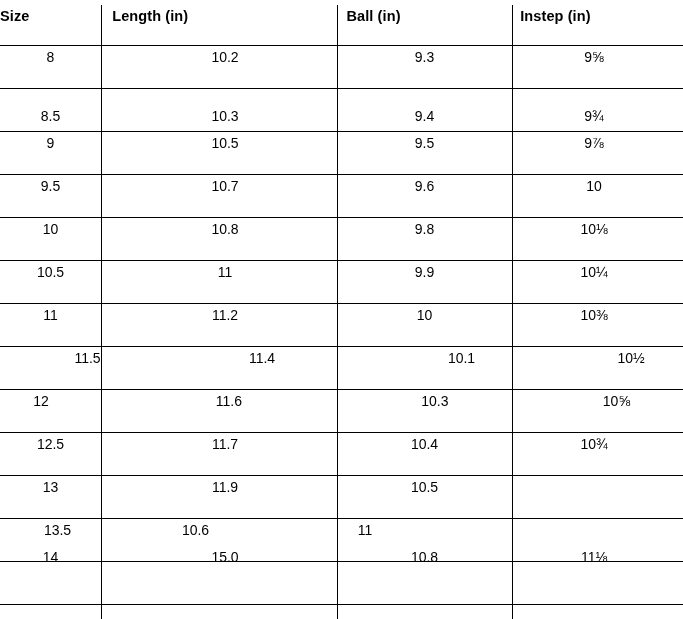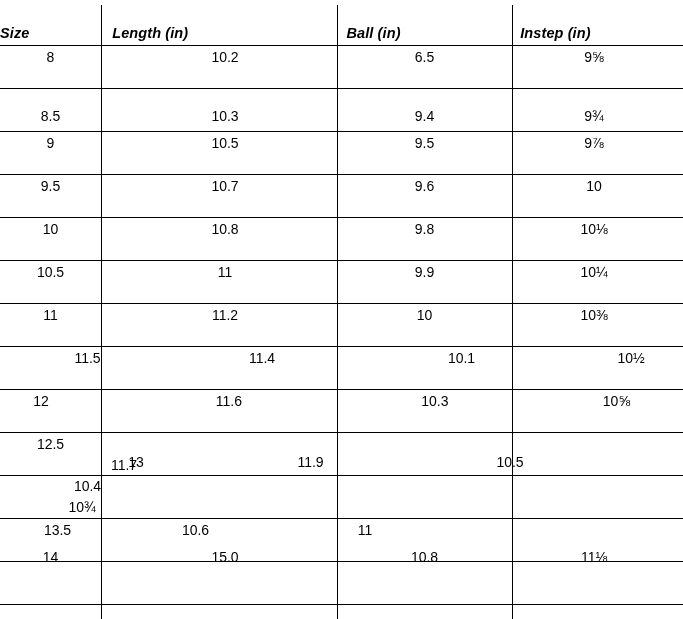--- a/index.html
+++ b/index.html
@@ -63,26 +63,25 @@
   }
   .cell.c-size   { width: 101px; }
   .cell.c-length { width: 236px; padding-left: 12px; }
   .cell.c-ball   { width: 175px; }
   .cell.c-instep { width: 164px; }
 
   
   #table-header {
     position: absolute;
     left: 0;
-    top: 17px;
+    top: 0;
     width: 683px;
     height: 45px;
     display: flex;
     align-items: flex-start;
-    font-style: italic;
   }
   #table-header .cell {
     font-weight: bold;
     font-size: 14.5px;
     padding-top: 8px;
     letter-spacing: 0.1px;
   }
 </style>
 </head>
 <body>
@@ -113,21 +112,21 @@
       <div class="hrule" style="top: 432px;"></div>
       <div class="hrule" style="top: 475px;"></div>
       <div class="hrule" style="top: 518px;"></div>
       <div class="hrule" style="top: 561px;"></div>
       <div class="hrule" style="top: 604px;"></div>
     </div>
   <div id="rows-layer">
       <div class="trow" style="top: 45px;">
         <div class="cell c-size">8</div>
         <div class="cell c-length">10.2</div>
-        <div class="cell c-ball">6.5</div>
+        <div class="cell c-ball">9.3</div>
         <div class="cell c-instep">9⅝</div>
       </div>
       <div class="trow" style="top: 104px;">
         <div class="cell c-size">8.5</div>
         <div class="cell c-length">10.3</div>
         <div class="cell c-ball">9.4</div>
         <div class="cell c-instep">9¾</div>
       </div>
       <div class="trow" style="top: 131px;">
         <div class="cell c-size">9</div>
@@ -164,27 +163,27 @@
         <div class="cell c-length">11.4</div>
         <div class="cell c-ball">10.1</div>
         <div class="cell c-instep">10½</div>
       </div>
       <div class="trow" style="top: 389px; gap: 44px;">
         <div class="cell c-size">12</div>
         <div class="cell c-length">11.6</div>
         <div class="cell c-ball">10.3</div>
         <div class="cell c-instep">10⅝</div>
       </div>
-      <div class="trow" style="top: 432px; flex-direction: column;">
+      <div class="trow" style="top: 432px;">
         <div class="cell c-size">12.5</div>
         <div class="cell c-length">11.7</div>
         <div class="cell c-ball">10.4</div>
         <div class="cell c-instep">10¾</div>
       </div>
-      <div class="trow" style="top: 450px; justify-content: center;">
+      <div class="trow" style="top: 475px;">
         <div class="cell c-size">13</div>
         <div class="cell c-length">11.9</div>
         <div class="cell c-ball">10.5</div>
       </div>
       <div class="trow" style="top: 518px; margin-left: 7px;">
         <div class="cell c-size">13.5</div>
         <div class="cell c-ball">10.6</div>
         <div class="cell c-instep">11</div>
       </div>
       <div class="trow" style="top: 545px;">

